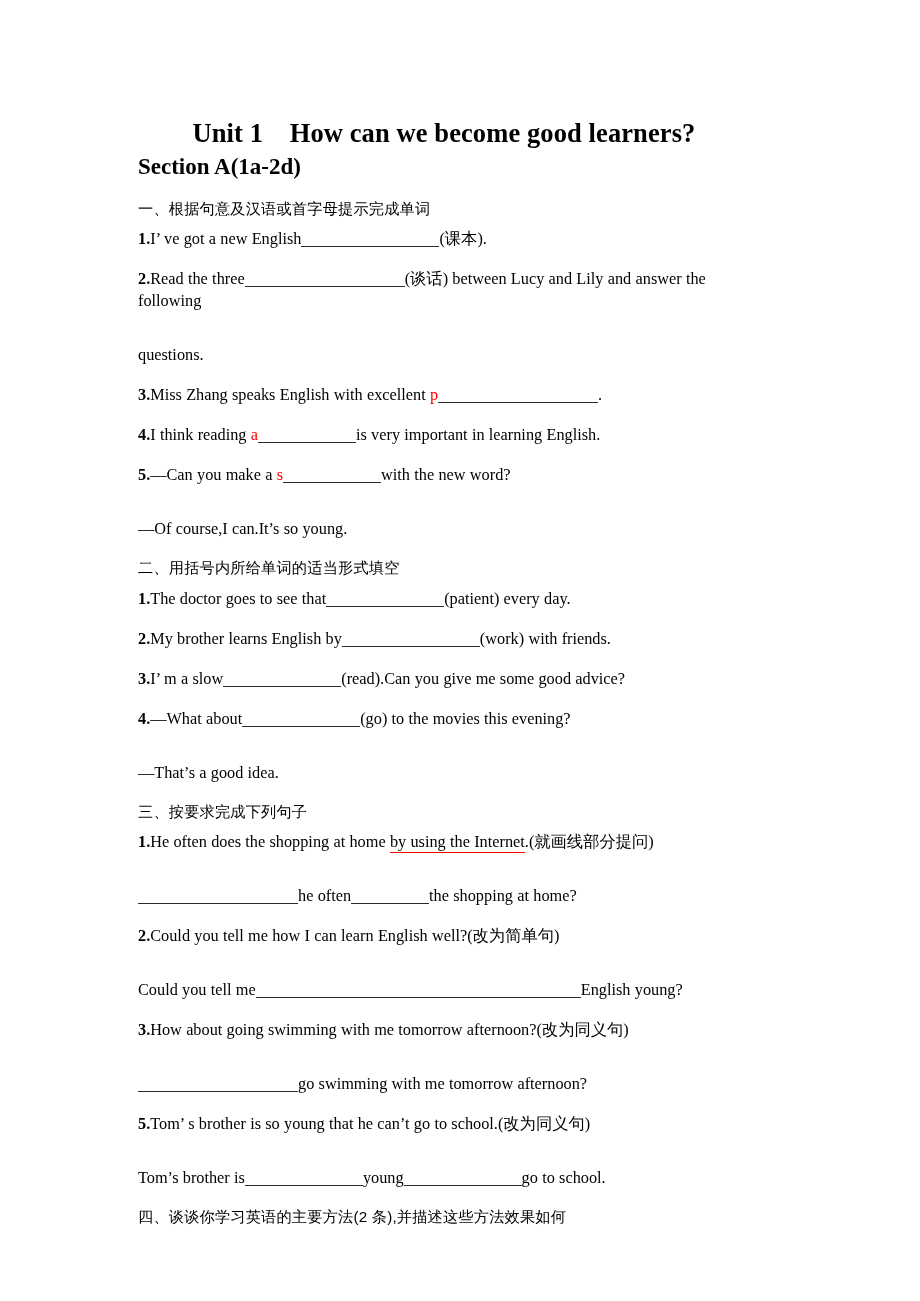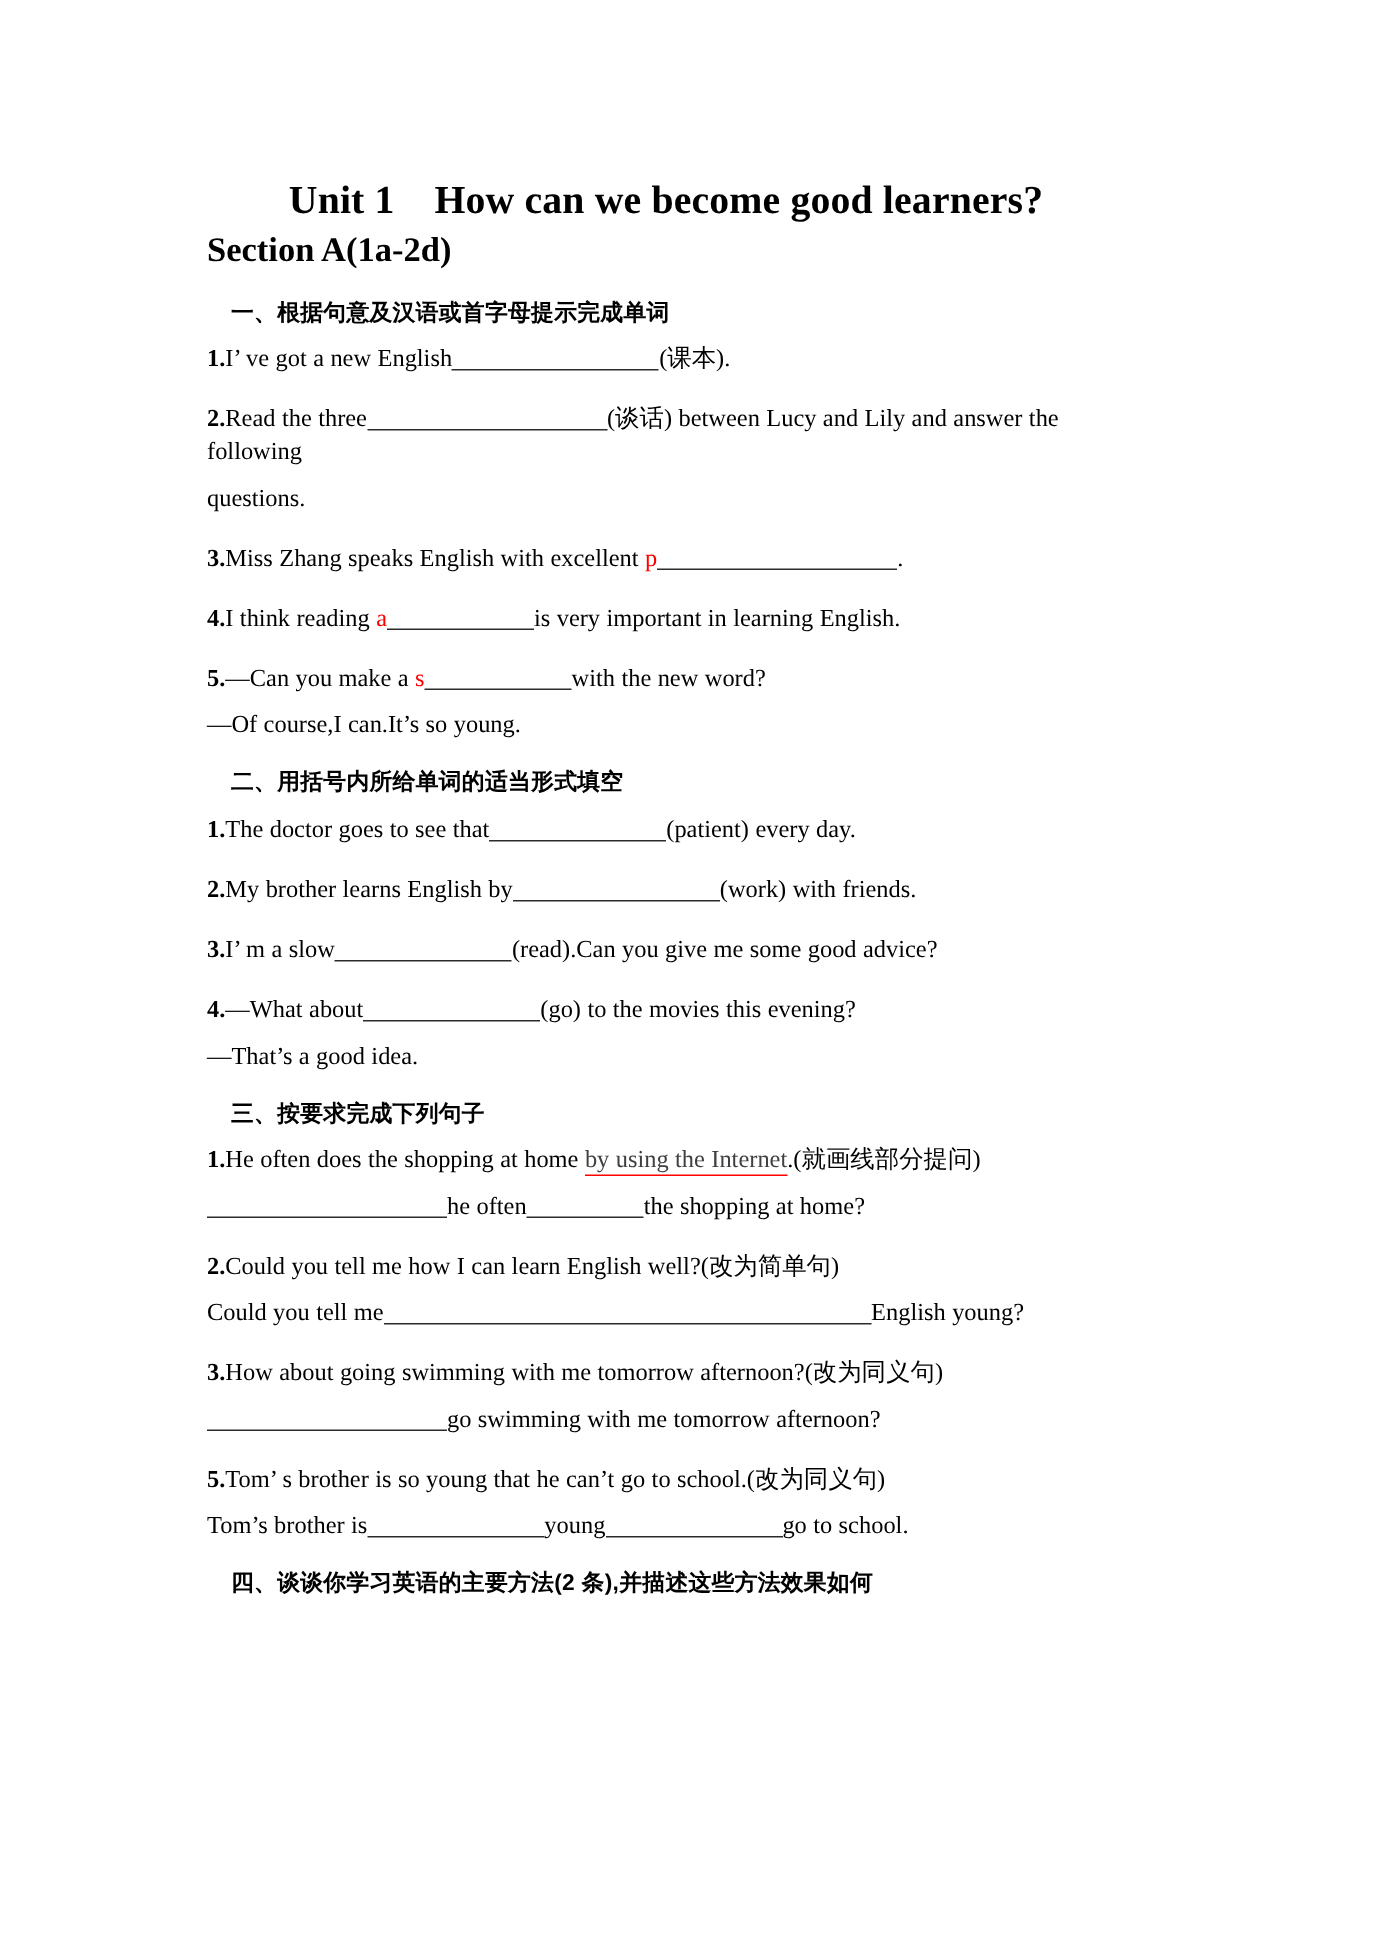--- a/index.html
+++ b/index.html
@@ -46,37 +46,37 @@
     font-weight: bold;
     font-size: 23px;
     line-height: 1.2;
     text-align: left;
     margin: 0 0 18px 0;
   }
 
   
   .sec-head {
     font-family: "Liberation Sans", "DejaVu Sans", sans-serif;
-    font-weight: bold;
+    font-weight: normal;
     font-size: 15.2px;
     line-height: 1.35;
-    margin: 0 0 9px 16px;
+    margin: 0 0 9px 0;
     letter-spacing: 0.2px;
   }
 
   
   .line {
     font-size: 16.3px;
     line-height: 1.35;
     margin: 0 0 18px 0;
     white-space: normal;
     word-spacing: 0.2px;
   }
   .line.wrap { margin-bottom: 0; }
-  .line.cont { margin-top: 9px; }
+  .line.cont { margin-top: 32px; }
 
   .num {
     font-weight: bold;
   }
 
   
   .apos {
     font-weight: normal;
     padding-right: 3px;
   }
@@ -94,21 +94,21 @@
   .b-xl   { width: 138px; }
   .b-xxl  { width: 160px; }
   .b-huge { width: 300px; }
   .b-max  { width: 325px; }
 
   
   .hint {
     color: #ff0000;
   }
   .redline {
-    color: #404040;
+    color: #000000;
     border-bottom: 1.3px solid #ff0000;
     padding-bottom: 1px;
     text-align: right;
   }
 </style>
 </head>
 <body>
 
 <div class="page">
   <div class="content">

